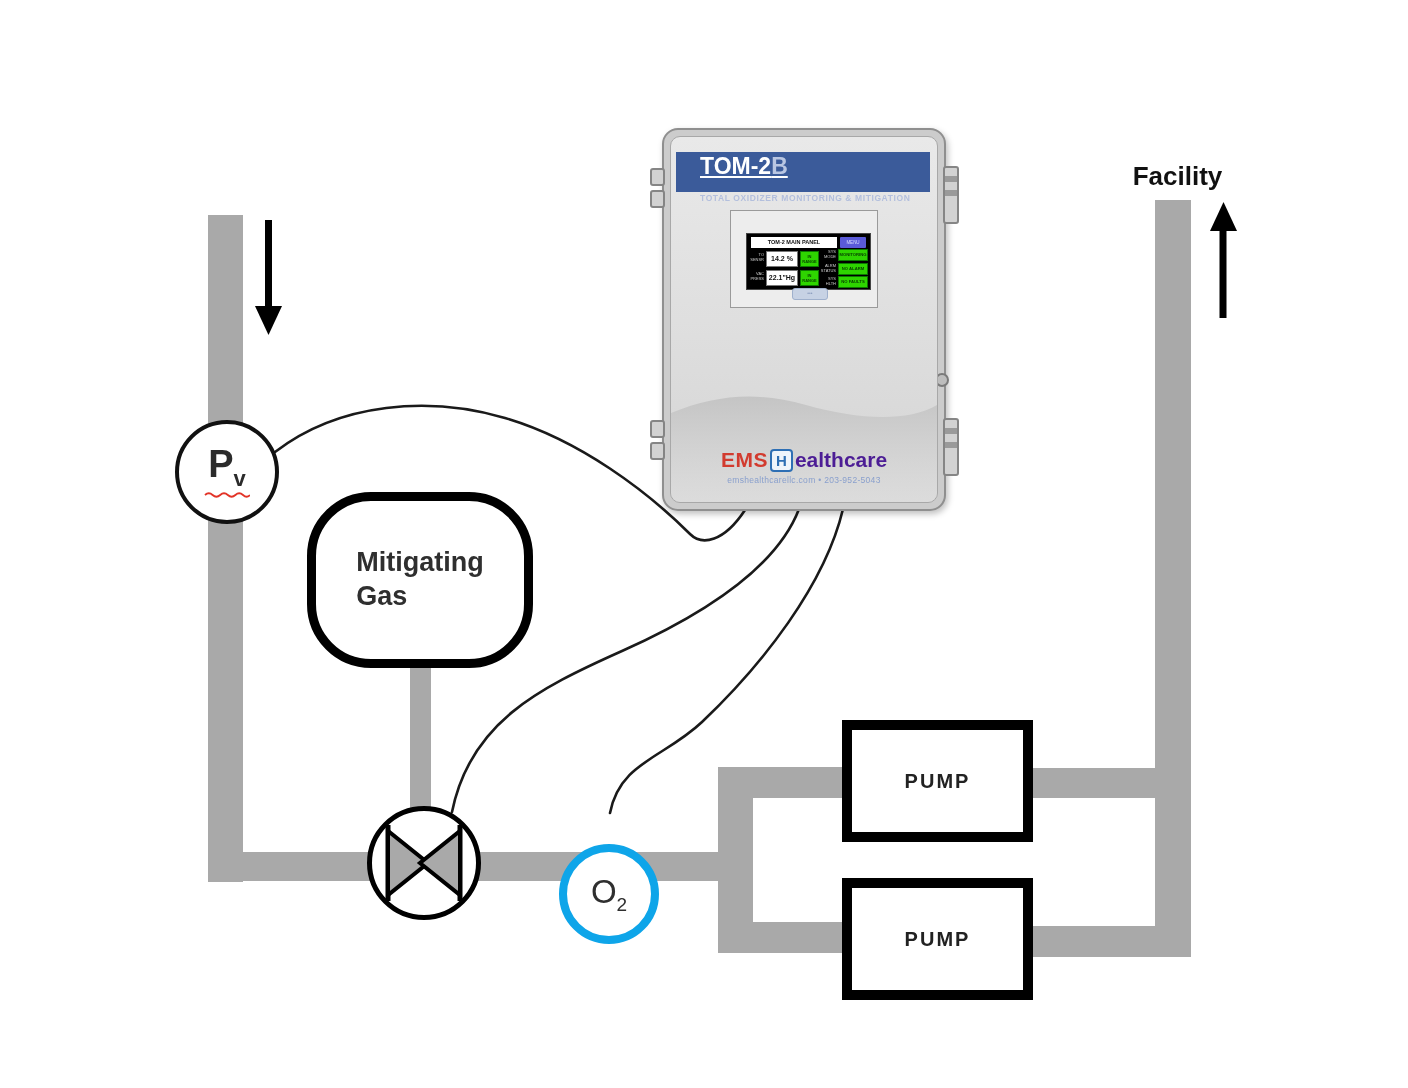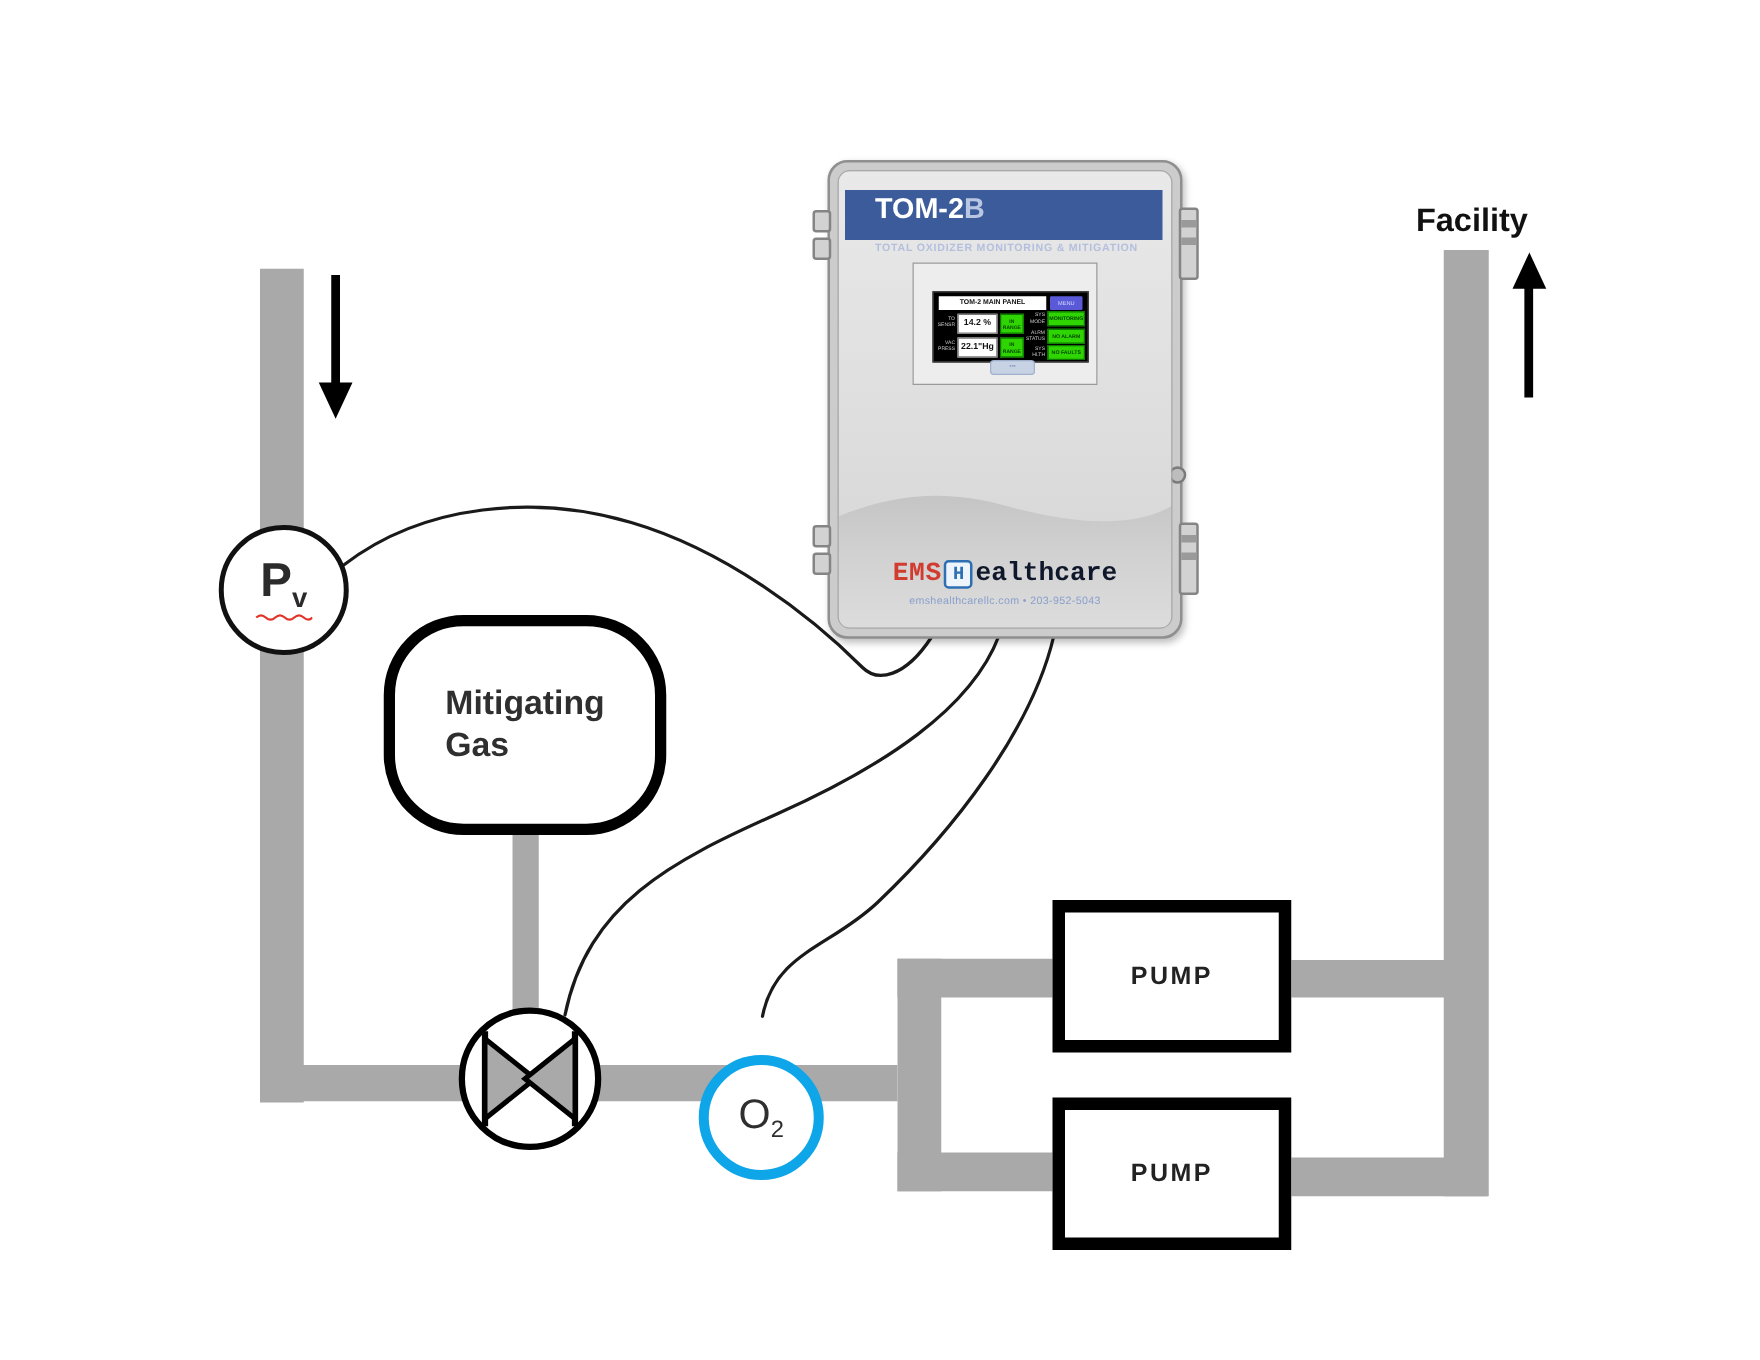--- a/index.html
+++ b/index.html
@@ -34,46 +34,46 @@
   
   #device{position:absolute;z-index:5;left:662px;top:128px;width:280px;height:379px;
           background:#cccccc;border:2px solid #8f8f8f;border-radius:16px;
           box-shadow:2px 3px 6px rgba(0,0,0,0.25);}
   #face{position:absolute;left:6px;top:6px;right:6px;bottom:6px;border-radius:10px;
         border:1px solid #a8a8a8;background:linear-gradient(180deg,#e9e9e9 0%,#dedede 55%,#d4d4d4 100%);
         overflow:hidden;}
   #wave{position:absolute;left:0;bottom:0;width:266px;height:115px;}
   #band{position:absolute;left:12px;top:22px;width:254px;height:40px;background:#3b5b9a;
         padding-left:24px;box-sizing:border-box;}
-  #band .t1{font-size:23px;font-weight:bold;color:#fff;line-height:1.1;margin-top:2px;}
+  #band .t1{font-size:23px;font-weight:bold;color:#fff;line-height:1.1;margin-top:2px;text-decoration:underline;}
   #band .t1 .suf{color:#b9c6e2;font-weight:600;}
   #band .t2{font-size:8.5px;color:#b3bfdd;letter-spacing:0.6px;margin-top:14px;font-weight:bold;}
   #bezel{position:absolute;left:66px;top:80px;width:146px;height:96px;background:#ededed;
          border:1px solid #9a9a9a;}
   #lcd{position:absolute;left:15px;top:22px;width:123px;height:55px;background:#000;border:1px solid #444;}
   #lcd .titlebar{position:absolute;left:4px;top:3px;width:86px;height:11px;background:#fff;
         font-size:5.5px;color:#111;text-align:center;line-height:11px;font-weight:bold;}
   #lcd .menubtn{position:absolute;left:93px;top:3px;width:26px;height:11px;background:#5a5ad8;
         border-radius:1px;font-size:4.5px;color:#d6dcff;text-align:center;line-height:11px;}
   #lcd .llabel{position:absolute;left:1px;width:16px;font-size:4px;line-height:1.15;color:#ccc;
         text-align:right;}
   #lcd .lvalue{position:absolute;left:19px;width:30px;height:14px;background:#fff;border:1px solid #777;
         font-size:7px;font-weight:bold;color:#111;text-align:center;line-height:14px;}
   #lcd .lgreen{position:absolute;left:53px;width:17px;height:14px;background:#2ed500;border:1px solid #0c7a00;
         font-size:4px;font-weight:bold;color:#073f00;text-align:center;display:flex;align-items:center;justify-content:center;}
   #lcd .rlabel{position:absolute;left:72px;width:17px;font-size:4px;line-height:1.15;color:#ccc;text-align:right;}
   #lcd .rgreen{position:absolute;left:91px;width:28px;height:10px;background:#2ed500;border:1px solid #0c7a00;
         font-size:4.2px;font-weight:bold;color:#073f00;text-align:center;line-height:10px;}
   #pill{position:absolute;left:128px;top:158px;width:34px;height:10px;background:#c7d2e4;
         border:1px solid #9fb0cc;border-radius:3px;font-size:5px;color:#8a9cbd;text-align:center;line-height:9px;}
-  #logo{position:absolute;left:0;top:318px;width:100%;display:flex;align-items:center;justify-content:center;gap:2px;font-family:Liberation Mono, monospace;}
+  #logo{position:absolute;left:0;top:318px;width:100%;display:flex;align-items:center;justify-content:center;gap:2px;}
   #logo .ems{color:#d23b2f;font-weight:800;font-size:21px;letter-spacing:0.5px;}
   #logo .hbox{width:19px;height:19px;border:2px solid #2e6fb4;border-radius:4px;background:#eef4fb;
         color:#2e6fb4;font-weight:800;font-size:15px;display:flex;align-items:center;justify-content:center;}
-  #logo .rest{color:#0f172a;font-weight:bold;font-size:21px;}
+  #logo .rest{color:#4c1d95;font-weight:bold;font-size:21px;}
   #contact{position:absolute;left:0;top:345px;width:100%;text-align:center;font-size:8.5px;
         color:#8aa0cd;letter-spacing:0.3px;}
   .hinge{position:absolute;left:-14px;width:15px;z-index:-1;}
   .hinge .tab{width:11px;height:14px;background:#d2d2d2;border:2px solid #858585;border-radius:3px;margin-bottom:4px;}
   .latch{position:absolute;right:-15px;width:12px;height:54px;background:#d2d2d2;border:2px solid #858585;
         border-radius:3px;z-index:-1;}
   .latch .bar{width:100%;height:6px;background:#9a9a9a;margin-top:8px;}
   #screw{position:absolute;right:-5px;top:243px;width:10px;height:10px;border-radius:50%;
         background:#bdbdbd;border:2px solid #7a7a7a;}
 </style>

